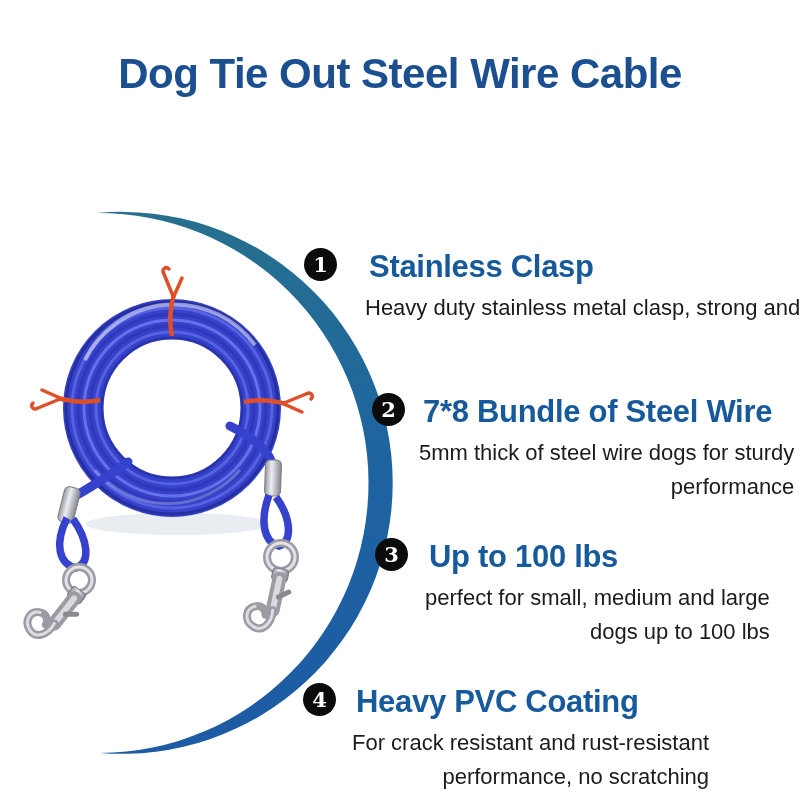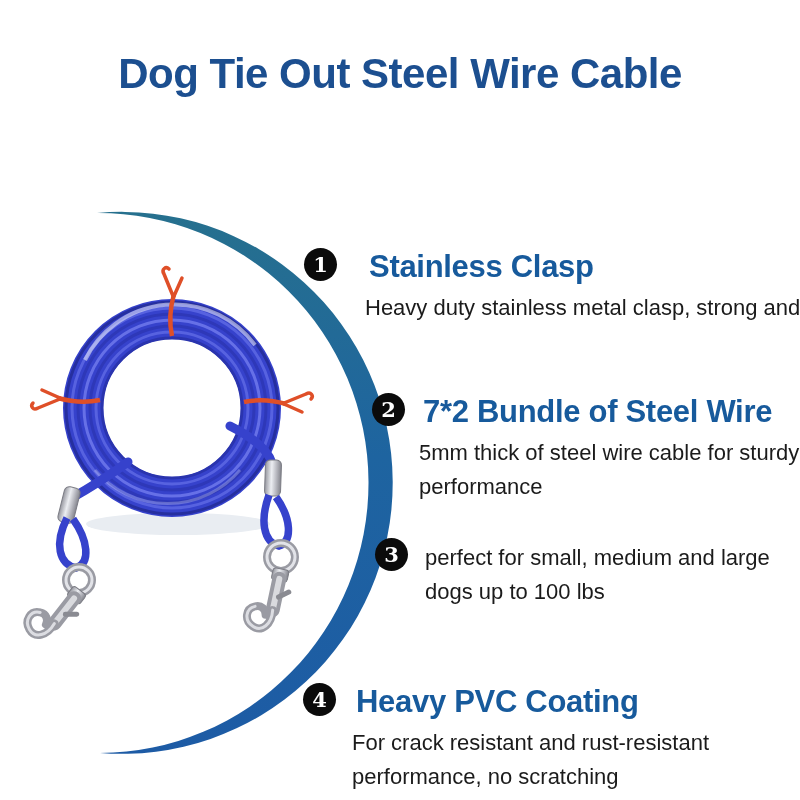--- a/index.html
+++ b/index.html
@@ -17,21 +17,21 @@
     flex:none;width:33px;height:33px;border-radius:50%;background:#0b0b0b;
     color:#ffffff;font-family:"DejaVu Serif",serif;font-weight:bold;font-size:21px;
     display:flex;align-items:center;justify-content:center;margin-top:3px;
   }
   .ftext{margin-left:var(--gap,16px);}
   .ftext h2{
     margin:4px;font-size:31px;line-height:36px;font-weight:bold;
     color:#175a9c;letter-spacing:-0.3px;white-space:nowrap;
   }
   .ftext p{
-    margin:0;font-size:22px;line-height:34px;color:#1b1b1b;white-space:nowrap;
+    margin:0;font-size:22px;line-height:34px;color:#1b1b1b;white-space:nowrap;text-align:right;
   }
   .ftext p.first{margin-top:6px;}
 </style>
 </head>
 <body>
 
 <div class="page">
 
   <svg class="art" width="800" height="800" viewBox="0 0 800 800" aria-hidden="true">
     <defs>
@@ -126,29 +126,30 @@
     <div class="badge">1</div>
     <div class="ftext">
       <h2>Stainless Clasp</h2>
       <p class="first">Heavy duty stainless metal clasp, strong and</p>
     </div>
   </div>
 
   <div class="feature" style="left:372px;top:390px;--gap:14px;">
     <div class="badge">2</div>
     <div class="ftext">
-      <h2>7*2 Bundle of Steel Wire</h2>
-      <p class="first">5mm thick of steel wire cable for sturdy</p>
+      <h2>7*8 Bundle of Steel Wire</h2>
+      <p class="first">5mm thick of steel wire dogs for sturdy</p>
       <p>performance</p>
     </div>
   </div>
 
   <div class="feature" style="left:375px;top:535px;--gap:17px;">
     <div class="badge">3</div>
     <div class="ftext">
+      <h2>Up to 100 lbs</h2>
       <p class="first">perfect for small, medium and large</p>
       <p>dogs up to 100 lbs</p>
     </div>
   </div>
 
   <div class="feature" style="left:303px;top:680px;--gap:16px;">
     <div class="badge">4</div>
     <div class="ftext">
       <h2>Heavy PVC Coating</h2>
       <p class="first">For crack resistant and rust-resistant</p>

